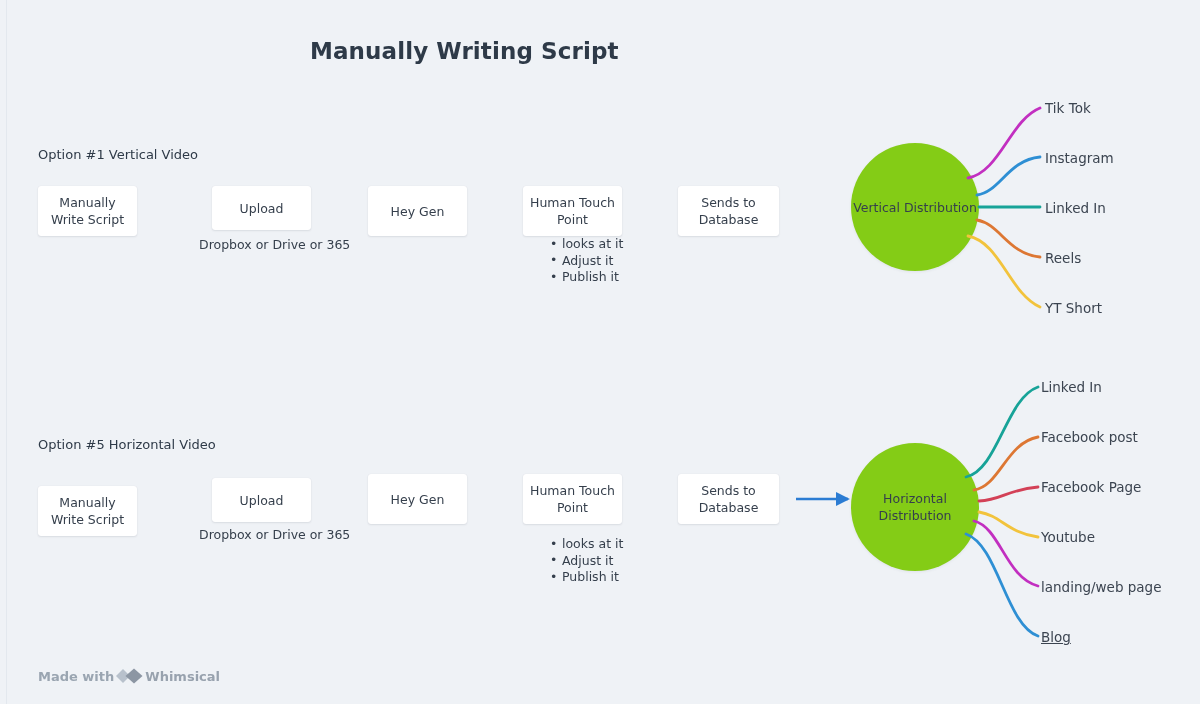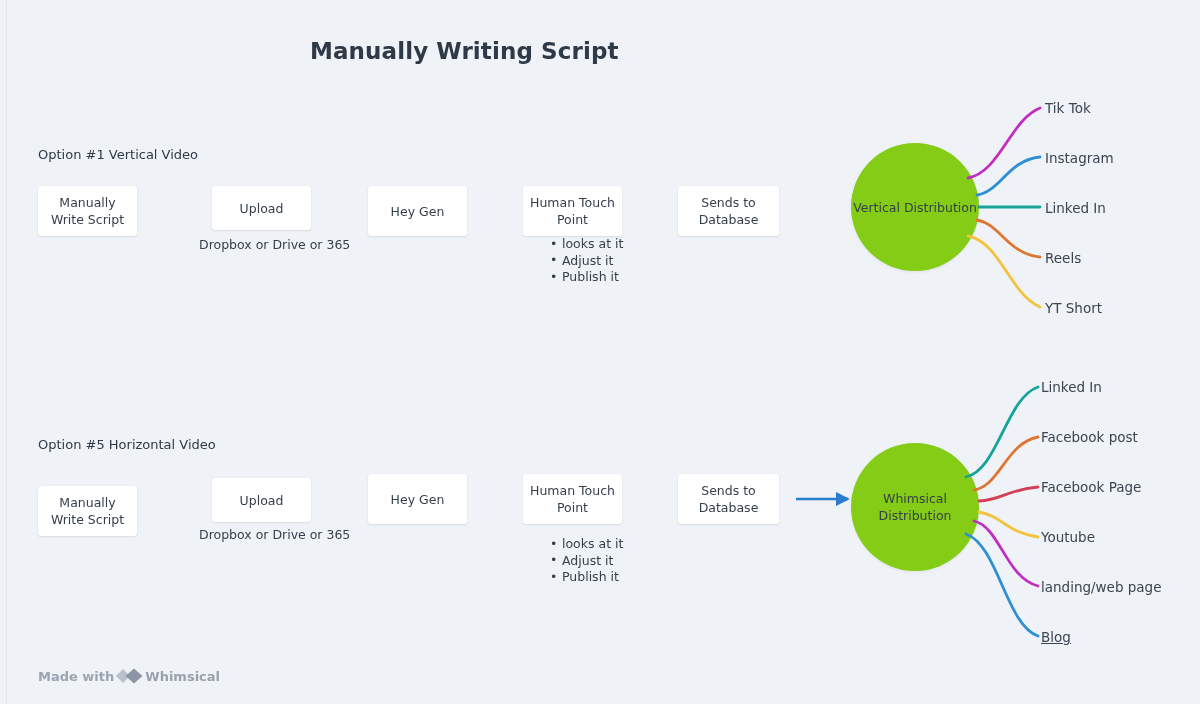--- a/index.html
+++ b/index.html
@@ -177,21 +177,21 @@
 
   <div class="node-box" style="left:523px; top:474px; width:99px; height:50px;">Human Touch Point</div>
   <ul class="bullets" style="left:546px; top:536px;">
     <li>looks at it</li>
     <li>Adjust it</li>
     <li>Publish it</li>
   </ul>
 
   <div class="node-box" style="left:678px; top:474px; width:101px; height:50px;">Sends to Database</div>
 
-  <div class="hub" id="hub-horizontal">Whimsical Distribution</div>
+  <div class="hub" id="hub-horizontal">Horizontal Distribution</div>
 
   <div class="branch-label" style="left:1041px; top:379px;">Linked In</div>
   <div class="branch-label" style="left:1041px; top:429px;">Facebook post</div>
   <div class="branch-label" style="left:1041px; top:479px;">Facebook Page</div>
   <div class="branch-label" style="left:1041px; top:529px;">Youtube</div>
   <div class="branch-label" style="left:1041px; top:579px;">landing/web page</div>
   <div class="branch-label" style="left:1041px; top:629px;text-decoration:underline;">Blog</div>
 
   <svg class="links" viewBox="0 0 1200 704" xmlns="http://www.w3.org/2000/svg">
     <defs>

